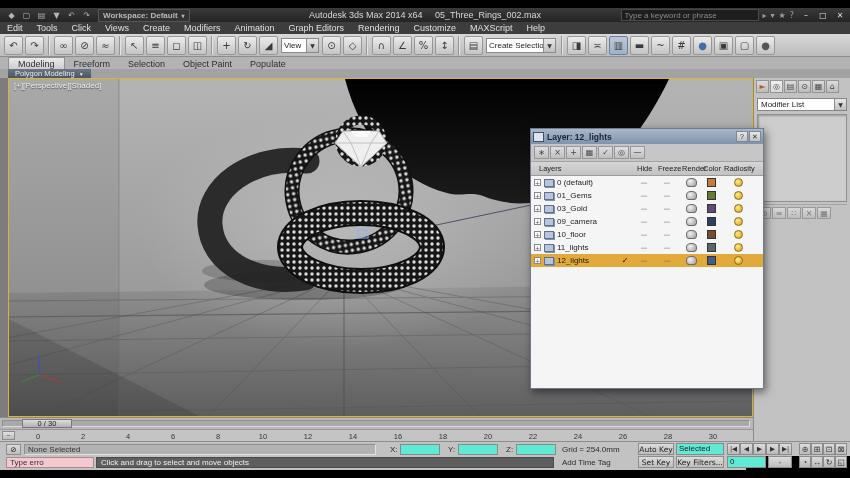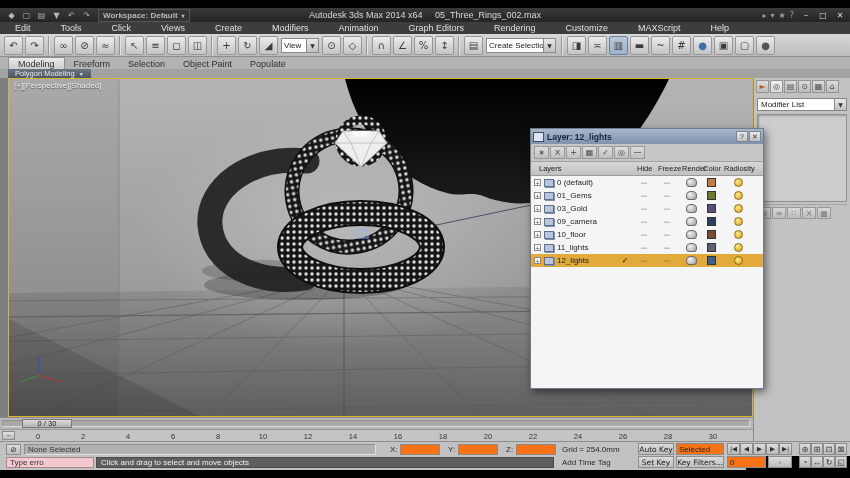--- a/index.html
+++ b/index.html
@@ -14,21 +14,21 @@
   .qa-icon{width:13px;height:11px;margin:0 1px;display:flex;align-items:center;justify-content:center;font-size:8px;color:#b5b5b5;}
   #workspace{display:flex;align-items:center;height:11px;margin-left:4px;padding:0 4px;border:1px solid #555;background:#333;color:#b8b8b8;font-size:8px;z-index:2;font-weight:bold;}
   #win-title{position:absolute;left:0;right:0;text-align:center;font-size:9px;color:#d8d8d8;pointer-events:none;}
   #infocenter{margin-left:auto;display:flex;align-items:center;gap:2px;margin-right:3px;z-index:2;}
   #search-box{width:130px;height:10px;background:#1e1e1e;border:1px solid #4a4a4a;color:#aaa;font-size:8px;padding:0 3px;font-family:"Liberation Sans",sans-serif;}
   #search-box::placeholder{color:#8a8a8a;}
   .ic-icon{color:#9f9f9f;font-size:8px;padding:0 2px;}
   .win-btn{width:14px;height:11px;display:flex;align-items:center;justify-content:center;color:#ddd;font-size:8px;margin-left:1px;}
   
   #menubar{top:22px;left:0;width:850px;height:12px;background:#3d3d3d;display:flex;align-items:center;color:#e0e0e0;font-size:9px;}
-  .menu-item{padding:0 15px;height:100%;display:flex;align-items:center;white-space:nowrap;}
+  .menu-item{padding:0 7px;height:100%;display:flex;align-items:center;white-space:nowrap;}
   
   #toolbar{top:34px;left:0;width:850px;height:23px;background:linear-gradient(#d8d8d8,#bcbcbc);border-bottom:1px solid #8d8d8d;display:flex;align-items:center;padding-left:3px;box-sizing:border-box;}
   .icon-btn{width:17px;height:17px;margin:0 1px;flex:none;background:linear-gradient(#ececec,#c4c4c4);border:1px solid #979797;border-radius:2px;display:flex;align-items:center;justify-content:center;font-size:10px;color:#3a3a3a;}
   .icon-btn.pressed{background:linear-gradient(#b9c7d9,#9fb2c9);border-color:#6b7f99;}
   .tb-sep{width:1px;height:19px;background:#969696;border-right:1px solid #e4e4e4;margin:0 3px;flex:none;}
   .tb-select{height:15px;background:#fff;border:1px solid #8a8a8a;display:flex;align-items:center;font-size:8px;color:#222;flex:none;margin:0 2px;box-sizing:border-box;}
   .tb-select span{padding:0 2px;white-space:nowrap;overflow:hidden;flex:1;}
   .dd-arrow{width:11px;height:100%;background:linear-gradient(#e8e8e8,#c0c0c0);border-left:1px solid #8a8a8a;display:flex;align-items:center;justify-content:center;font-size:6px;color:#333;flex:none;}
   
   #ribbon-tabs{top:57px;left:0;width:850px;height:12px;background:#b3b3b3;display:flex;align-items:flex-end;padding-left:8px;font-size:9px;color:#2e2e2e;box-sizing:border-box;}
@@ -74,21 +74,21 @@
   .cell{position:absolute;top:0;height:13px;display:flex;align-items:center;justify-content:center;}
   .dash{color:#666;font-size:7px;}
   .check{color:#111;font-size:8px;font-weight:bold;}
   .render-glyph{width:9px;height:7px;background:radial-gradient(circle at 35% 35%,#f2f2f2,#9c9c9c);border:1px solid #6b6b6b;border-radius:45% 45% 40% 40%;}
   .color-swatch{width:9px;height:9px;border:1px solid #333;box-sizing:border-box;}
   .radiosity-glyph{width:9px;height:9px;border-radius:50%;background:radial-gradient(circle at 35% 35%,#ffe98c,#d7a01d);border:1px solid #8a6c10;box-sizing:border-box;}
   
   #status1{top:441px;left:0;width:850px;height:15px;background:#c2c2c2;border-top:1px solid #8d8d8d;box-sizing:border-box;}
   #status2{top:456px;left:0;width:746px;height:14px;background:#c2c2c2;}
   .inset-field{background:#b2b2b2;border:1px solid #8f8f8f;border-bottom-color:#e2e2e2;border-right-color:#e2e2e2;box-sizing:border-box;font-size:8px;color:#333;display:flex;align-items:center;padding:0 3px;}
-  .white-field{background:#f97316;border:1px solid #8a8a8a;box-sizing:border-box;font-size:8px;color:#222;display:flex;align-items:center;padding:0 2px;gap:40px;}
+  .white-field{background:#5eead4;border:1px solid #8a8a8a;box-sizing:border-box;font-size:8px;color:#222;display:flex;padding:0 2px;gap:40px;}
   .coord-label{font-size:8px;color:#2e2e2e;}
   .sb-btn{background:linear-gradient(#dcdcdc,#bdbdbd);border:1px solid #8d8d8d;font-size:7.5px;color:#222;display:flex;align-items:center;justify-content:center;box-sizing:border-box;}
   .pb-btn{width:13px;height:12px;background:linear-gradient(#dcdcdc,#b9b9b9);border:1px solid #8b8b8b;display:flex;align-items:center;justify-content:center;font-size:6.5px;color:#333;box-sizing:border-box;flex:none;}
   #playback,#nav1,#nav2{display:flex;}
   .nav-btn{width:12px;height:12px;background:linear-gradient(#dcdcdc,#b9b9b9);border:1px solid #8b8b8b;display:flex;align-items:center;justify-content:center;font-size:8px;color:#333;box-sizing:border-box;flex:none;}
   #maxscript{background:#f3c9cf;border:1px solid #aa8a8e;font-size:8px;color:#333;display:flex;align-items:center;padding:0 3px;box-sizing:border-box;overflow:hidden;}
   #prompt-bar{background:#5e5e5e;border:1px solid #4a4a4a;color:#eee;font-size:8px;display:flex;align-items:center;padding:0 4px;box-sizing:border-box;white-space:nowrap;overflow:hidden;}
   .spin{display:flex;flex-direction:column;margin-left:auto;font-size:4px;color:#444;line-height:4px;}
 </style>
 </head>
@@ -109,20 +109,21 @@
     <div id="workspace">
       <span>Workspace: Default</span>
       <span style="margin-left:4px;font-size:6px;">▾</span>
     </div>
     <div id="win-title">
       <span>Autodesk 3ds Max 2014 x64</span>
       <span>&nbsp;&nbsp;&nbsp;</span>
       <span>05_Three_Rings_002.max</span>
     </div>
     <div id="infocenter">
+      <input id="search-box" placeholder="Type a keyword or phrase" style="">
       <span id="ic-icons" style="display:flex;align-items:center;">
           <span class="ic-icon">▸</span>
           <span class="ic-icon">▾</span>
           <span class="ic-icon">★</span>
           <span class="ic-icon">?</span>
         </span>
       <div class="win-btn">–</div>
       <div class="win-btn">□</div>
       <div class="win-btn">✕</div>
     </div>

